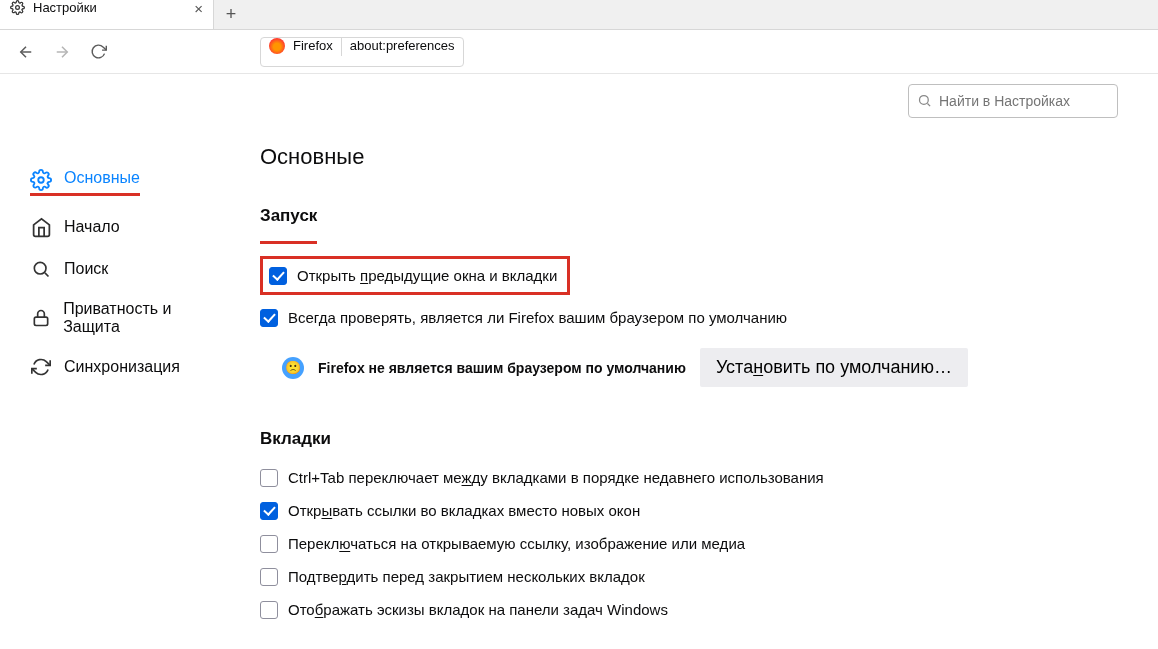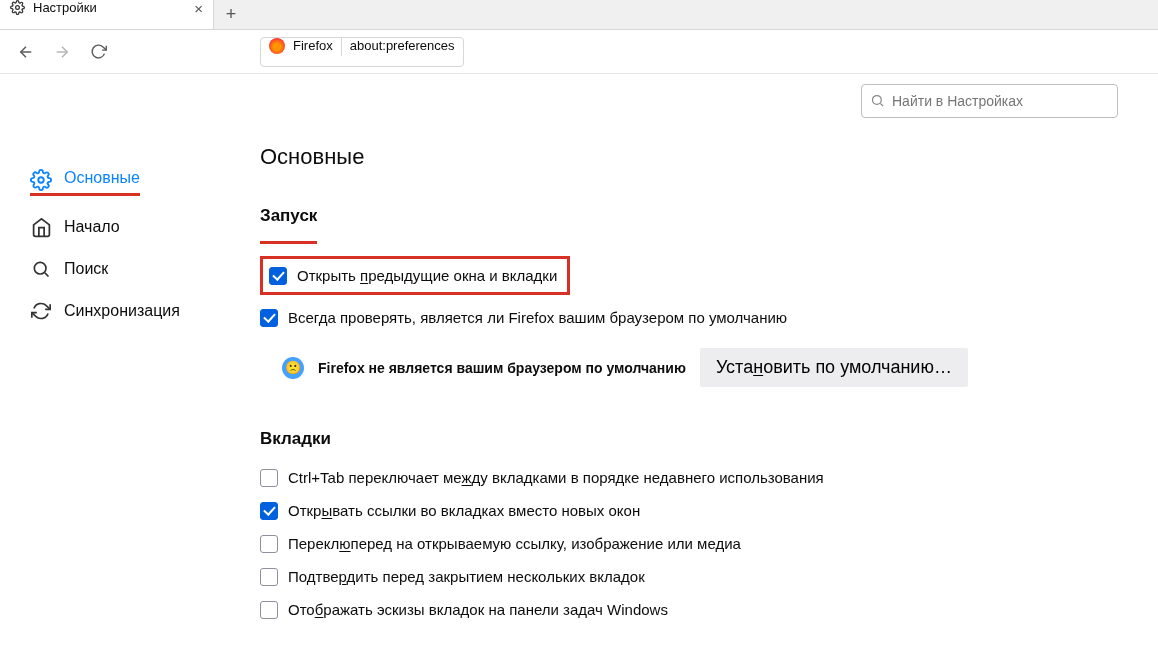--- a/index.html
+++ b/index.html
@@ -21,21 +21,21 @@
   
   .page { display: flex; height: calc(649px - 30px - 44px); }
   .sidebar { width: 230px; padding-top: 85px; padding-left: 26px; }
   .side-item { display: flex; align-items: center; gap: 12px; padding: 10px 4px; font-size: 16px; cursor: pointer; }
   .side-item.active { color: #0a84ff; }
   .side-item .icon { width: 22px; height: 22px; display: flex; align-items: center; justify-content: center; }
   .underline-red { border-bottom: 3px solid #d93025; display: inline-flex; padding-bottom: 2px; }
 
   .content { flex: 1; padding: 24px 40px 0 30px; position: relative; }
   .search-wrap { position: absolute; right: 40px; top: 10px; }
-  .search { width: 257px; height: 34px; border: 1px solid #bfbfbf; border-radius: 4px; padding: 0 10px 0 30px; font-size: 14px; background: #fff; }
+  .search { width: 210px; height: 34px; border: 1px solid #bfbfbf; border-radius: 4px; padding: 0 10px 0 30px; font-size: 14px; background: #fff; }
   .search-icon { position: absolute; left: 9px; top: 9px; color: #777; }
 
   h1 { font-size: 22px; font-weight: 400; margin: 46px 0 36px 0; }
   h2 { font-size: 17px; font-weight: 600; margin: 0 0 12px 0; }
   .h2-line { border-bottom: 3px solid #d93025; display: inline-block; padding-bottom: 15px; }
 
   .red-box { display: inline-flex; align-items: center; border: 3px solid #d93025; padding: 6px 10px 6px 6px; margin-bottom: 6px; }
 
   .opt { display: flex; align-items: center; gap: 10px; padding: 6px 0; font-size: 15px; line-height: 1.4; }
   .chk { width: 18px; height: 18px; border: 1.5px solid #8f8f9d; border-radius: 3px; display: inline-flex; align-items: center; justify-content: center; background: #fff; flex-shrink: 0; }
@@ -123,20 +123,29 @@
         <svg width="20" height="20" viewBox="0 0 24 24" fill="none" stroke="#333" stroke-width="2">
             <circle cx="11" cy="11" r="7"></circle>
             <path d="M21 21l-4.3-4.3"></path>
           </svg>
       </span>
       <span>Поиск</span>
     </div>
     <div class="side-item">
       <span class="icon">
         <svg width="20" height="20" viewBox="0 0 24 24" fill="none" stroke="#333" stroke-width="2">
+            <rect x="4" y="11" width="16" height="10" rx="2"></rect>
+            <path d="M8 11V7a4 4 0 0 1 8 0v4"></path>
+          </svg>
+      </span>
+      <span>Приватность и Защита</span>
+    </div>
+    <div class="side-item">
+      <span class="icon">
+        <svg width="20" height="20" viewBox="0 0 24 24" fill="none" stroke="#333" stroke-width="2">
             <path d="M23 4v6h-6"></path>
             <path d="M1 20v-6h6"></path>
             <path d="M3.51 9a9 9 0 0 1 14.85-3.36L23 10M1 14l4.64 4.36A9 9 0 0 0 20.49 15"></path>
           </svg>
       </span>
       <span>Синхронизация</span>
     </div>
   </div>
 
   <div class="content">
@@ -179,21 +188,21 @@
     <div class="opt">
       <span class="chk"></span>
       <span><span>Ctrl+Tab переключает ме</span><u class="hotkey">ж</u><span>ду вкладками в порядке недавнего использования</span></span>
     </div>
     <div class="opt">
       <span class="chk checked"></span>
       <span><span>Откр</span><u class="hotkey">ы</u><span>вать ссылки во вкладках вместо новых окон</span></span>
     </div>
     <div class="opt">
       <span class="chk"></span>
-      <span><span>Перекл</span><u class="hotkey">ю</u><span>перед на открываемую ссылку, изображение или медиа</span></span>
+      <span><span>Перекл</span><u class="hotkey">ю</u><span>чаться на открываемую ссылку, изображение или медиа</span></span>
     </div>
     <div class="opt">
       <span class="chk"></span>
       <span><span>Подтве</span><u class="hotkey">р</u><span>дить перед закрытием нескольких вкладок</span></span>
     </div>
     <div class="opt">
       <span class="chk"></span>
       <span><span>Ото</span><u class="hotkey">б</u><span>ражать эскизы вкладок на панели задач Windows</span></span>
     </div>
 

